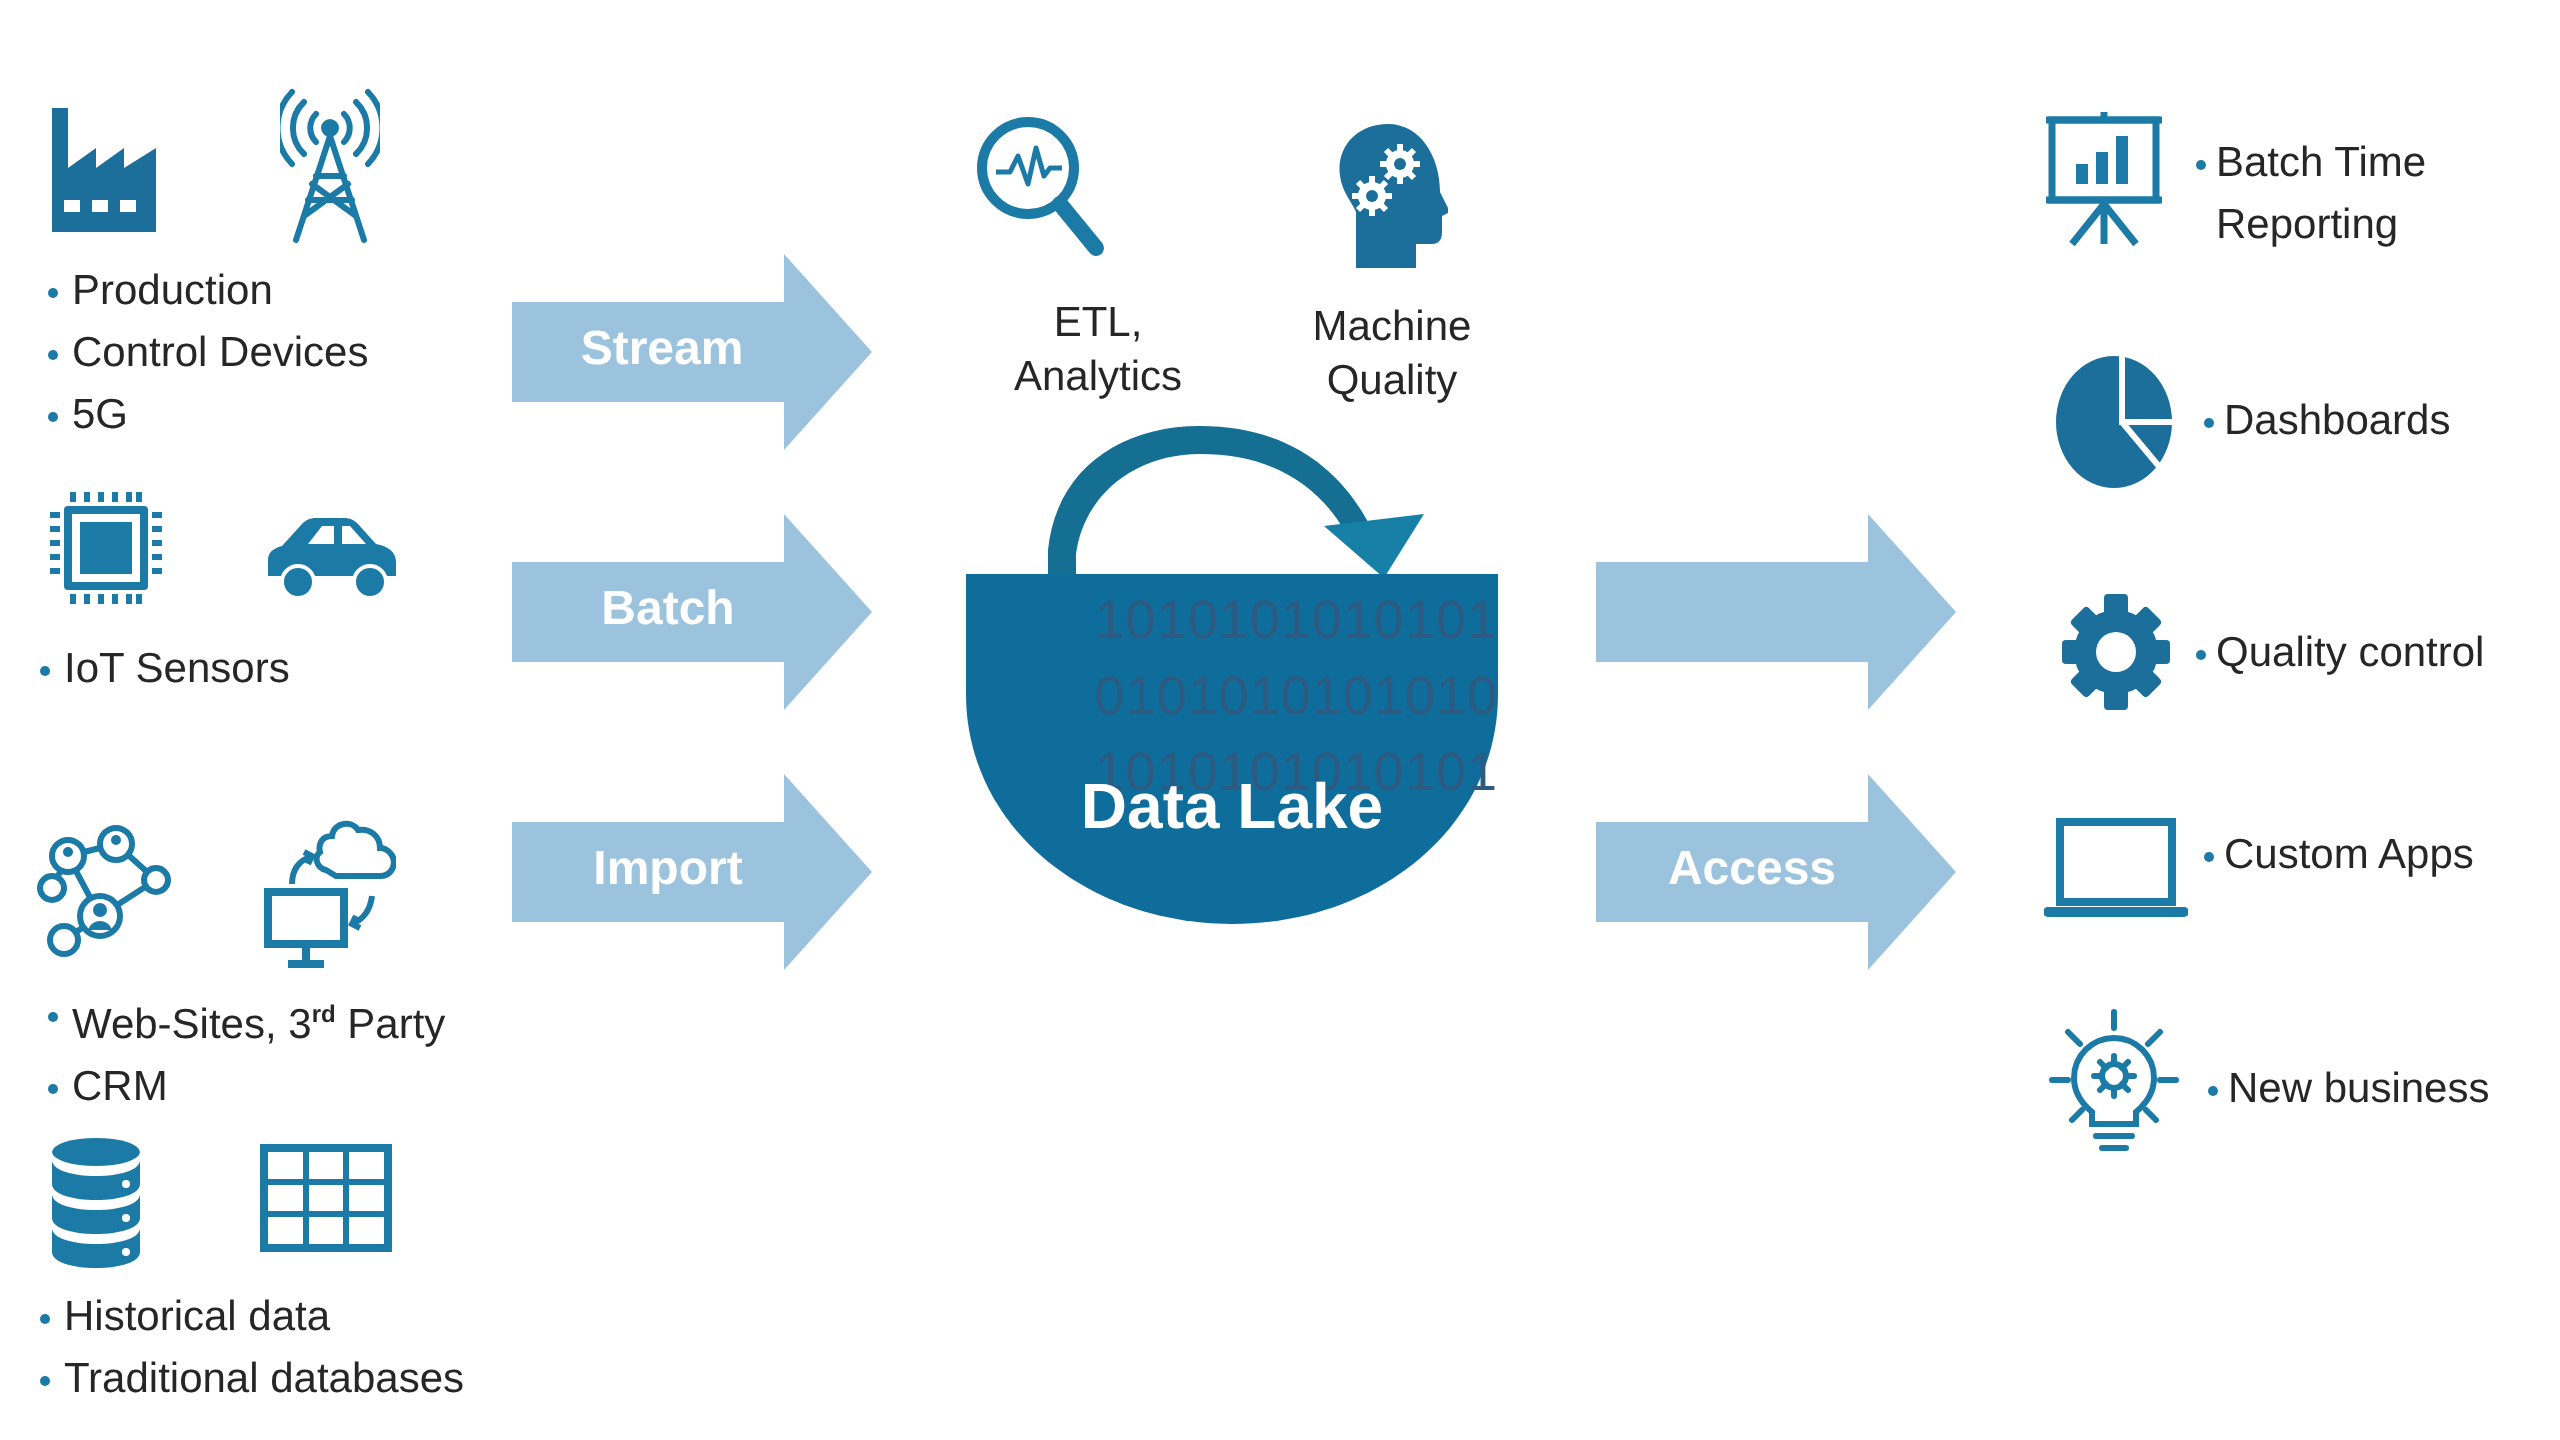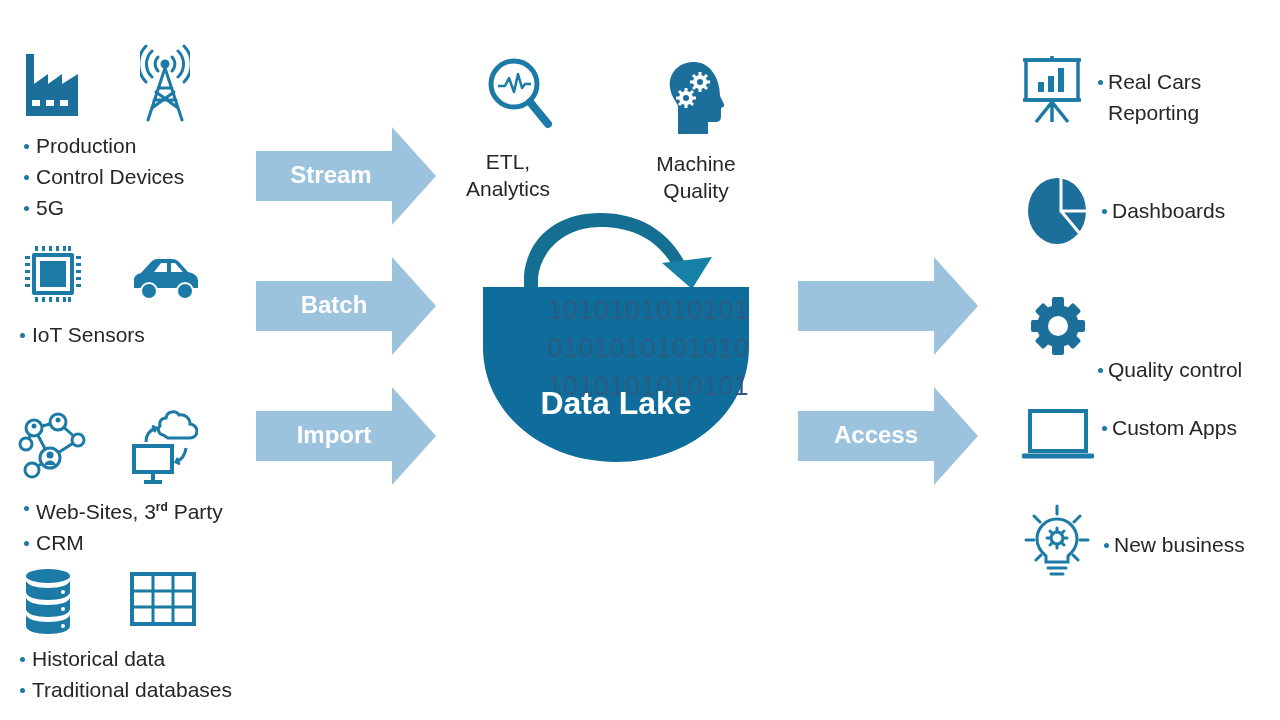--- a/index.html
+++ b/index.html
@@ -164,21 +164,21 @@
   <div class="lbl" style="width:156px;top:34px;">Import</div>
 </div>
 
 <div class="abs icon" style="left:486px;top:56px;">
   <svg width="68" height="76" viewBox="0 0 68 76" fill="none" stroke="#1b7aa6">
       <circle cx="28" cy="28" r="23" stroke-width="5"></circle>
       <path d="M44 46l18 22" stroke-width="8" stroke-linecap="round"></path>
       <path d="M12 30h7l4-8 5 14 4-18 4 14 3-4h6" stroke-width="2.5" stroke-linejoin="round"></path>
     </svg>
 </div>
-<div class="caption" style="left:448px;top:148px;width:120px;">
+<div class="caption" style="left:489px;top:148px;width:120px;">
   <div>ETL,</div>
   <div>Analytics</div>
 </div>
 <div class="abs icon" style="left:666px;top:60px;">
   <svg width="58" height="76" viewBox="0 0 58 76">
       <path d="M28 2C12 2 2 14 4 28c1 8 6 13 8 18v28h30V62h8c4 0 5-3 5-6v-8l4-2-5-10c0-18-10-34-26-34z" fill="#1b6f9a"></path>
       <g fill="#fff">
         <circle cx="34" cy="22" r="7"></circle>
         <circle cx="20" cy="38" r="7"></circle>
       </g>
@@ -238,21 +238,21 @@
       <rect x="4" y="4" width="52" height="40"></rect>
       <path d="M1 44h58M30 44v22M30 46L14 66M30 46l16 20"></path>
       <g fill="#1b7aa6" stroke="none">
         <rect x="16" y="26" width="6" height="10"></rect>
         <rect x="26" y="20" width="6" height="16"></rect>
         <rect x="36" y="12" width="6" height="24"></rect>
       </g>
     </svg>
 </div>
 <div class="out-item" style="left:1098px;top:66px;">
-  <div>Real Cars</div>
+  <div>Batch Time</div>
   <div>Reporting</div>
 </div>
 
 <div class="abs icon" style="left:1028px;top:176px;">
   <svg width="60" height="70" viewBox="0 0 60 70">
       <ellipse cx="29" cy="35" rx="29" ry="33" fill="#1b6f9a"></ellipse>
       <path d="M33 2v33h26M33 35l20 24" stroke="#fff" stroke-width="3" fill="none"></path>
     </svg>
 </div>
 <div class="out-item" style="left:1102px;top:195px;">
@@ -270,21 +270,21 @@
         <g transform="rotate(45 28 31)">
           <rect x="22" y="4" width="12" height="12" rx="2"></rect>
           <rect x="22" y="46" width="12" height="12" rx="2"></rect>
           <rect x="1" y="25" width="12" height="12" rx="2"></rect>
           <rect x="43" y="25" width="12" height="12" rx="2"></rect>
         </g>
       </g>
       <circle cx="28" cy="31" r="10" fill="#fff"></circle>
     </svg>
 </div>
-<div class="out-item" style="left:1098px;top:311px;margin-top:43px;">
+<div class="out-item" style="left:1098px;top:311px;">
   <div>Quality control</div>
 </div>
 
 <div class="abs icon" style="left:1022px;top:408px;">
   <svg width="72" height="54" viewBox="0 0 72 54" fill="none" stroke="#1b7aa6">
       <rect x="8" y="3" width="56" height="40" stroke-width="4"></rect>
       <path d="M2 48h68" stroke-width="5" stroke-linecap="round"></path>
     </svg>
 </div>
 <div class="out-item" style="left:1102px;top:412px;">

